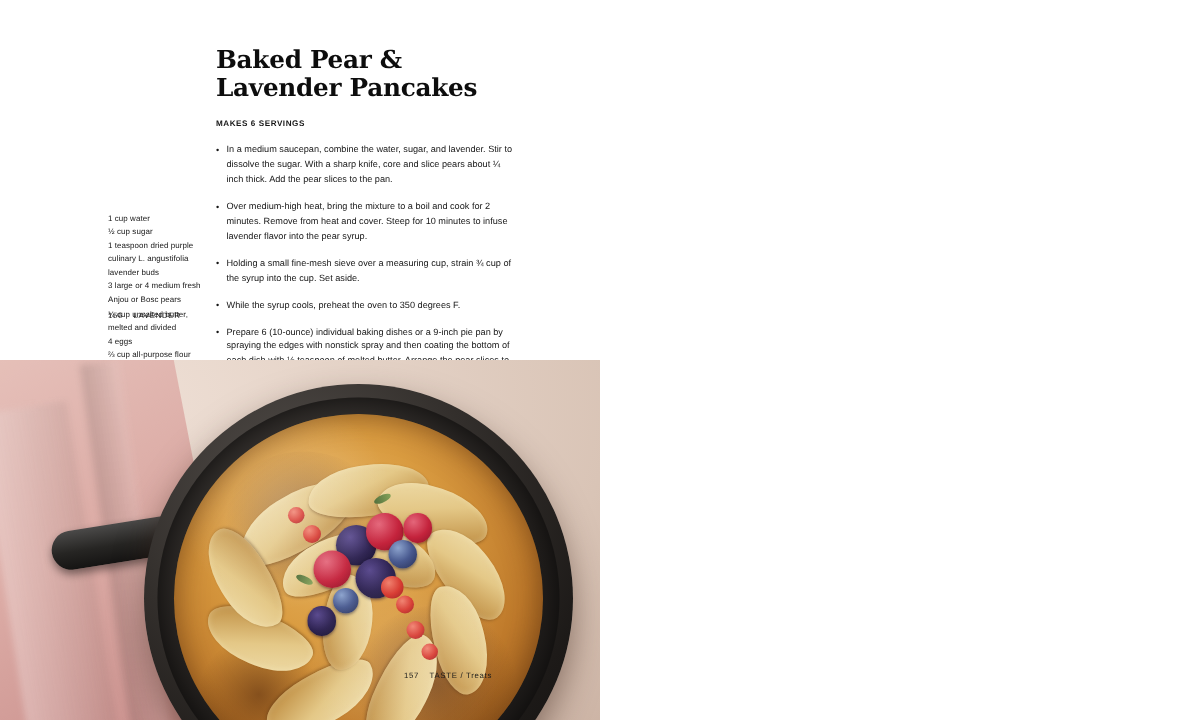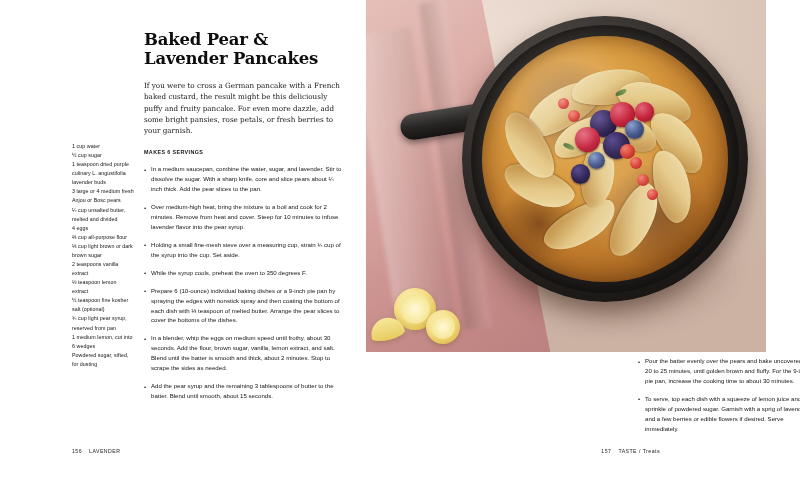--- a/index.html
+++ b/index.html
@@ -13,20 +13,21 @@
     overflow: hidden;
     font-family: "Liberation Sans", sans-serif;
     color: #111111;
   }
   .spread {
     position: relative;
     width: 732px;
     height: 480px;
     background: #ffffff;
     display: flex;
+    flex-direction: column;
   }
 
   
   .page-left {
     position: relative;
     width: 400px;
     height: 480px;
     background: #ffffff;
     box-sizing: border-box;
   }
@@ -340,21 +341,20 @@
       <div>¾ cup light pear syrup,</div>
       <div>reserved from pan</div>
       <div>1 medium lemon, cut into</div>
       <div>6 wedges</div>
       <div>Powdered sugar, sifted,</div>
       <div>for dusting</div>
     </div>
 
     <div class="recipe-body">
       <h1 class="recipe-title">Baked Pear &amp; Lavender Pancakes</h1>
-      <p class="recipe-intro">If you were to cross a German pancake with a French baked custard, the result might be this deliciously puffy and fruity pancake. For even more dazzle, add some bright pansies, rose petals, or fresh berries to your garnish.</p>
       <div class="servings">MAKES 6 SERVINGS</div>
 
       <div class="steps">
         <div class="step">
           <span class="bullet">•</span>
           <span>In a medium saucepan, combine the water, sugar, and lavender. Stir to dissolve the sugar. With a sharp knife, core and slice pears about ¼ inch thick. Add the pear slices to the pan.</span>
         </div>
         <div class="step">
           <span class="bullet">•</span>
           <span>Over medium-high heat, bring the mixture to a boil and cook for 2 minutes. Remove from heat and cover. Steep for 10 minutes to infuse lavender flavor into the pear syrup.</span>

